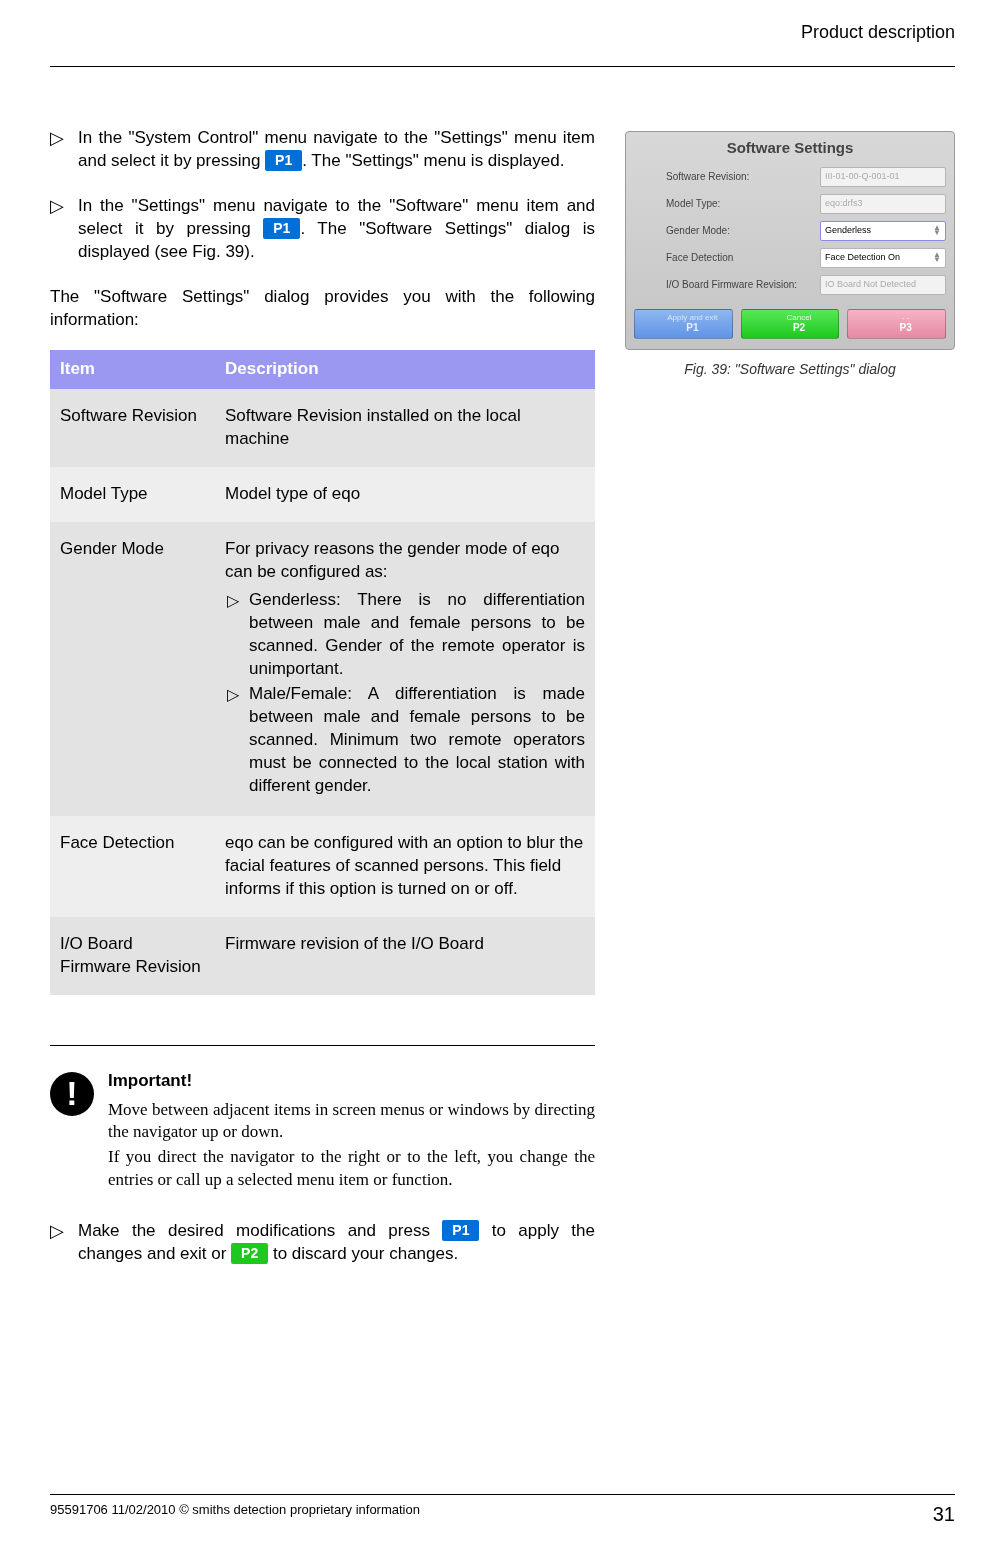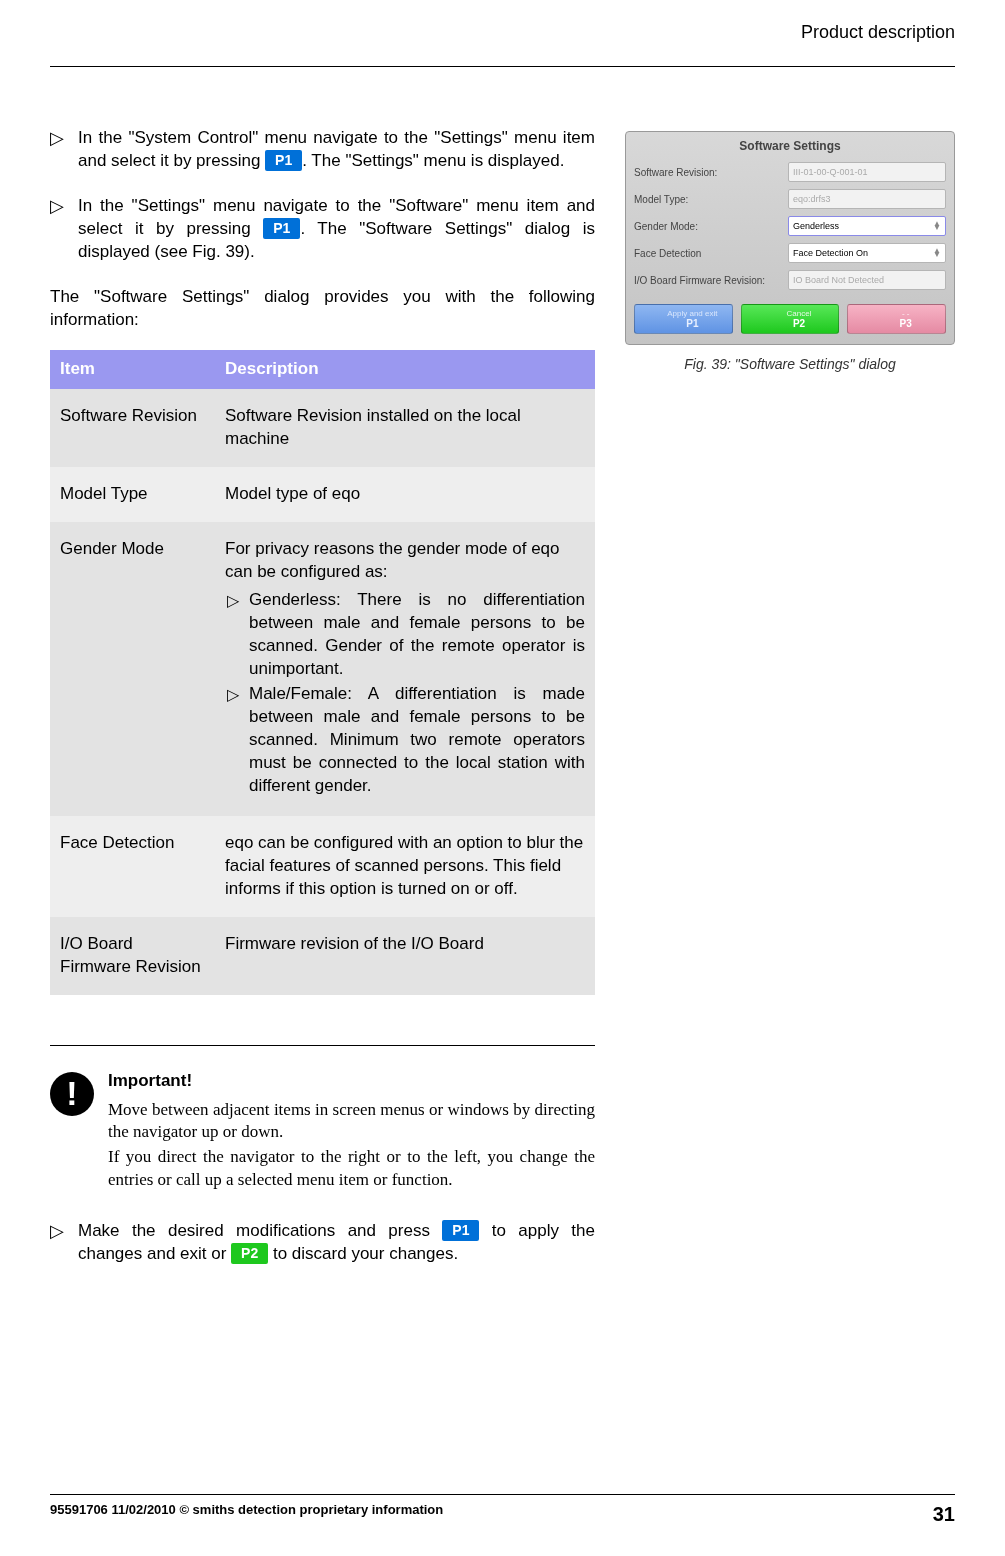--- a/index.html
+++ b/index.html
@@ -70,35 +70,34 @@
     .footer {
       position: absolute;
       bottom: 28px;
       left: 50px;
       right: 50px;
       border-top: 1px solid #000;
       display: flex;
       justify-content: space-between;
       padding-top: 6px;
       font-size: 13px;
-      font-weight: bold;
     }
     .footer .pnum { font-size: 20px; }
     
     .figbox {
       border: 1px solid #999;
       background: linear-gradient(#d8d8d8,#c4c4c4);
       border-radius: 4px;
       padding: 6px 8px 10px;
       font-size: 10px;
       color: #333;
       margin-top: 4px;
     }
-    .figtitle { text-align: center; font-weight: bold; font-size: 12px; margin-bottom: 8px; color:#444;}
-    .figrow { display: flex; align-items: center; margin-bottom: 7px; gap:4px;}
+    .figtitle { text-align: center; font-weight: bold; font-size: 15px; margin-bottom: 8px; color:#444;}
+    .figrow { display: flex; align-items: center; margin-bottom: 7px; gap:4px;margin-left:32px;}
     .figlabel { width: 150px; font-size: 10px; color:#444;}
     .figfield {
       flex: 1; height: 20px; background: #f2f2f2; border: 1px solid #b5b5b5;
       border-radius: 2px; font-size: 9px; color: #aaa; padding: 0 4px;
       display: flex; align-items: center; justify-content: space-between;
     }
     .figfield.sel { color:#000; background:#fff; border-color:#8a8ae8;justify-content:space-between;}
     .figfield .arws { font-size:8px; color:#888; line-height:0.6;}
     .figbtns { display:flex; gap:8px; margin-top:14px;}
     .figbtn {

